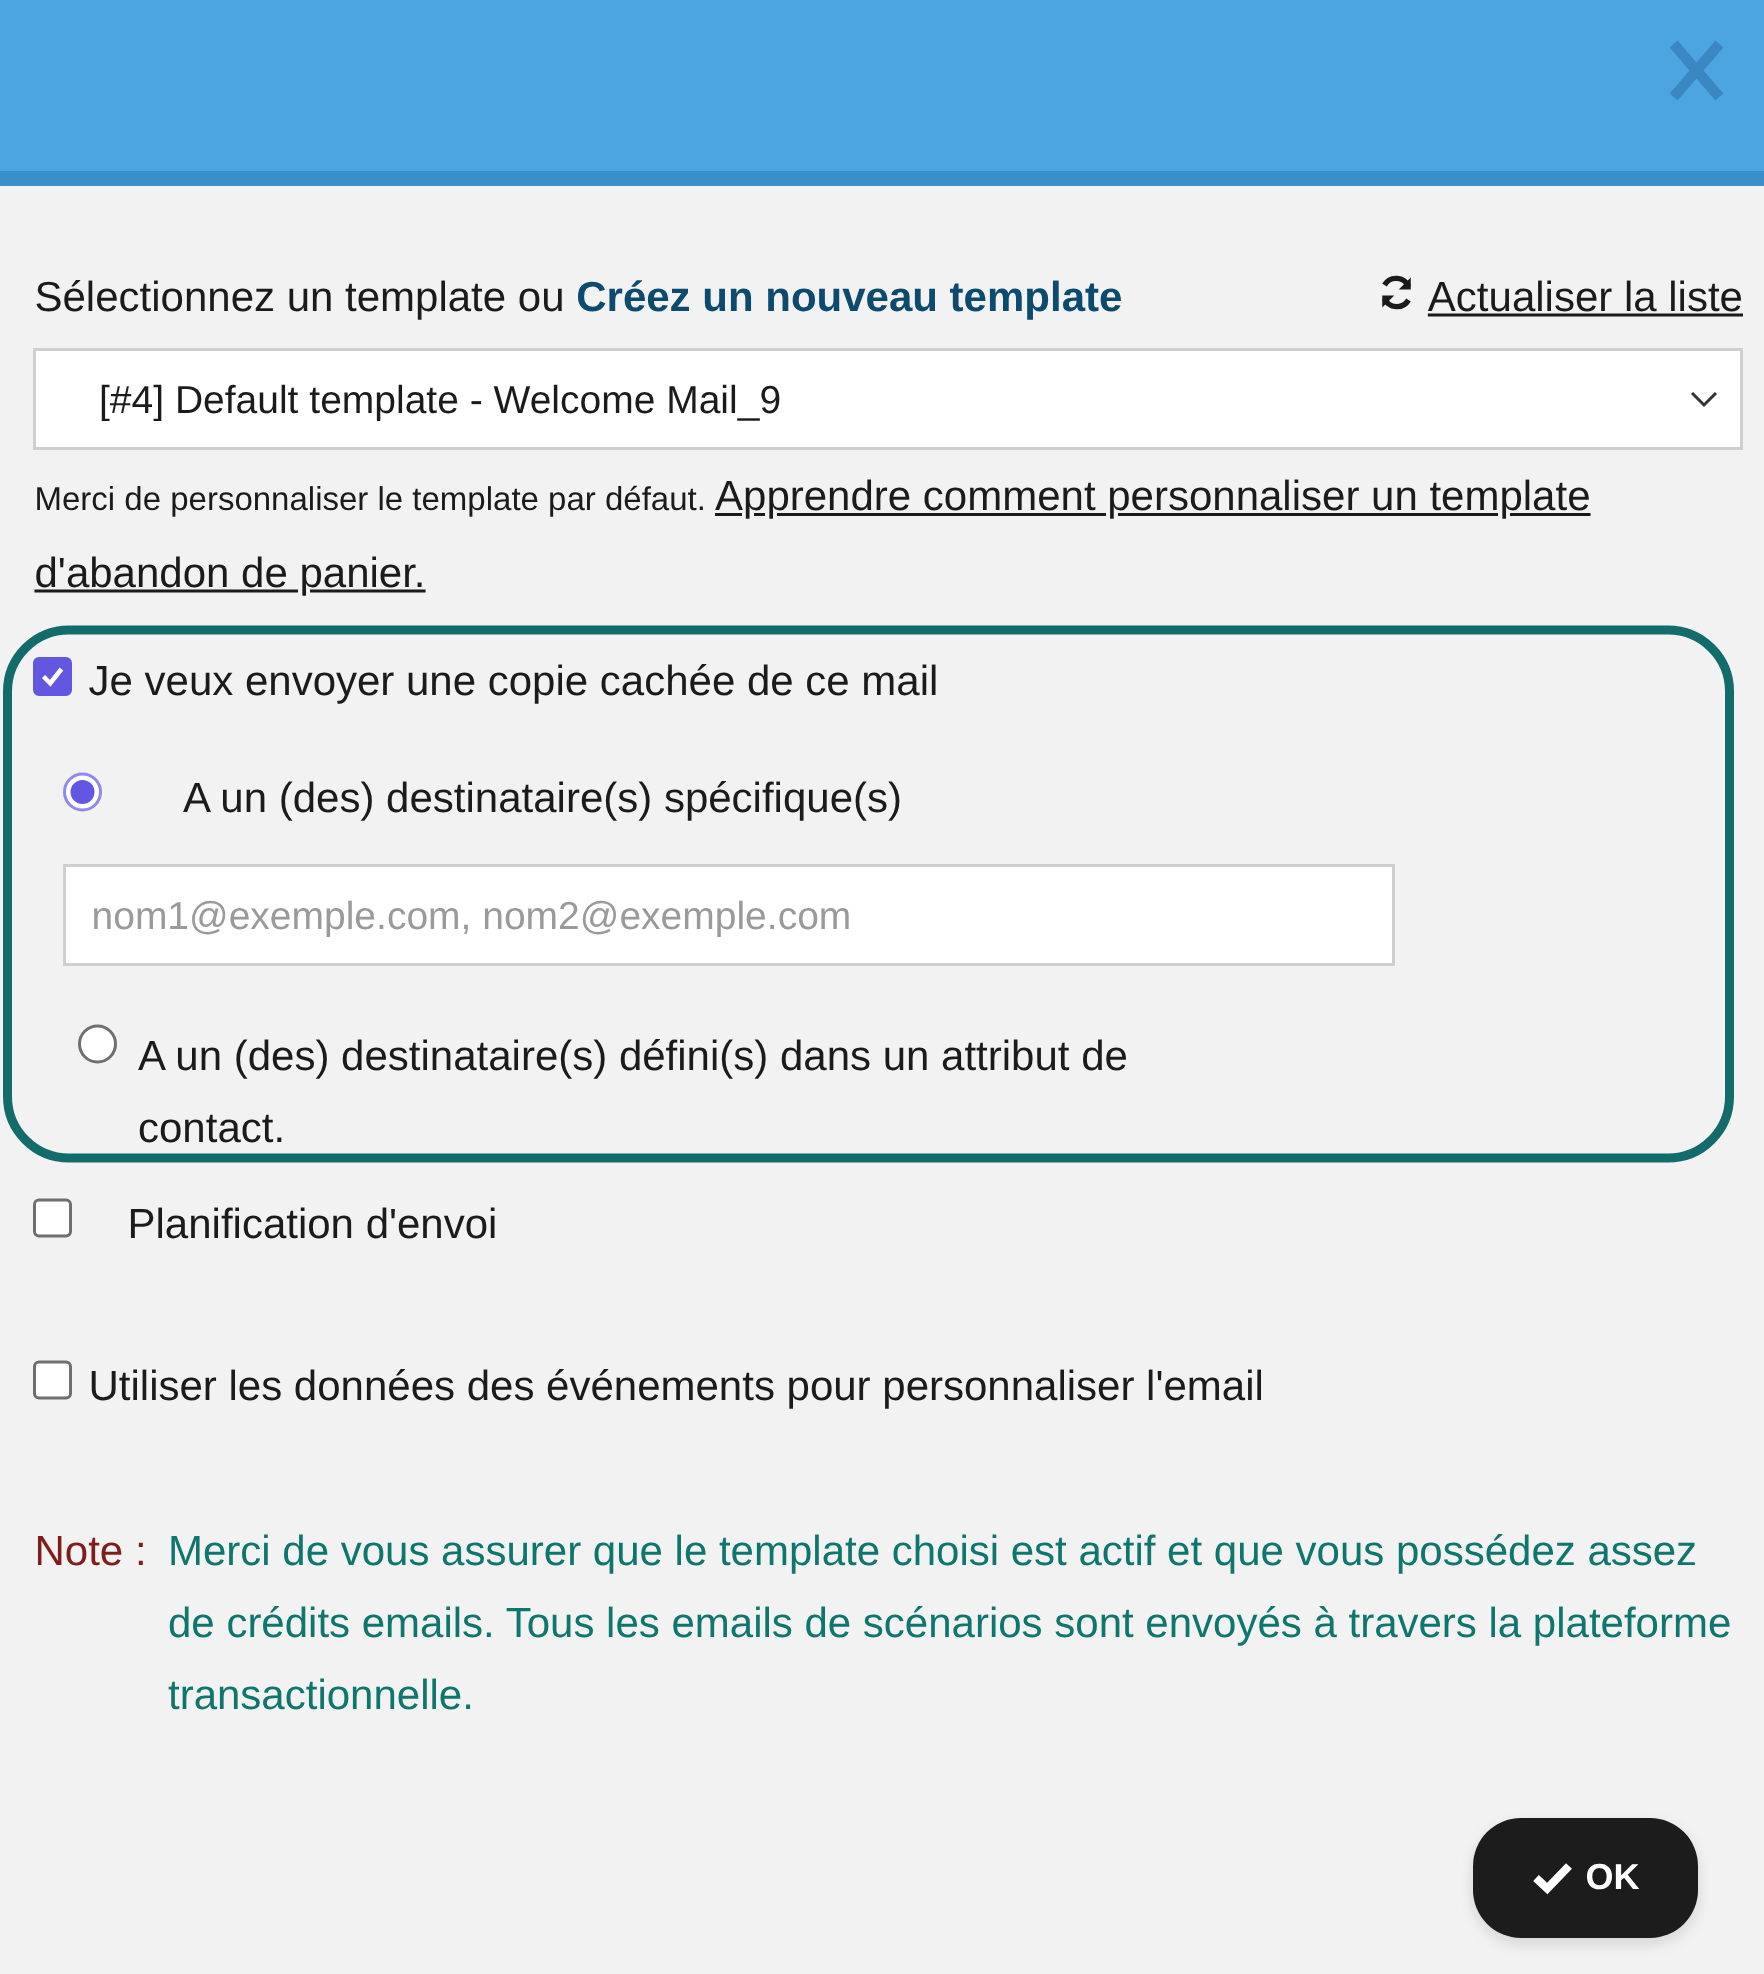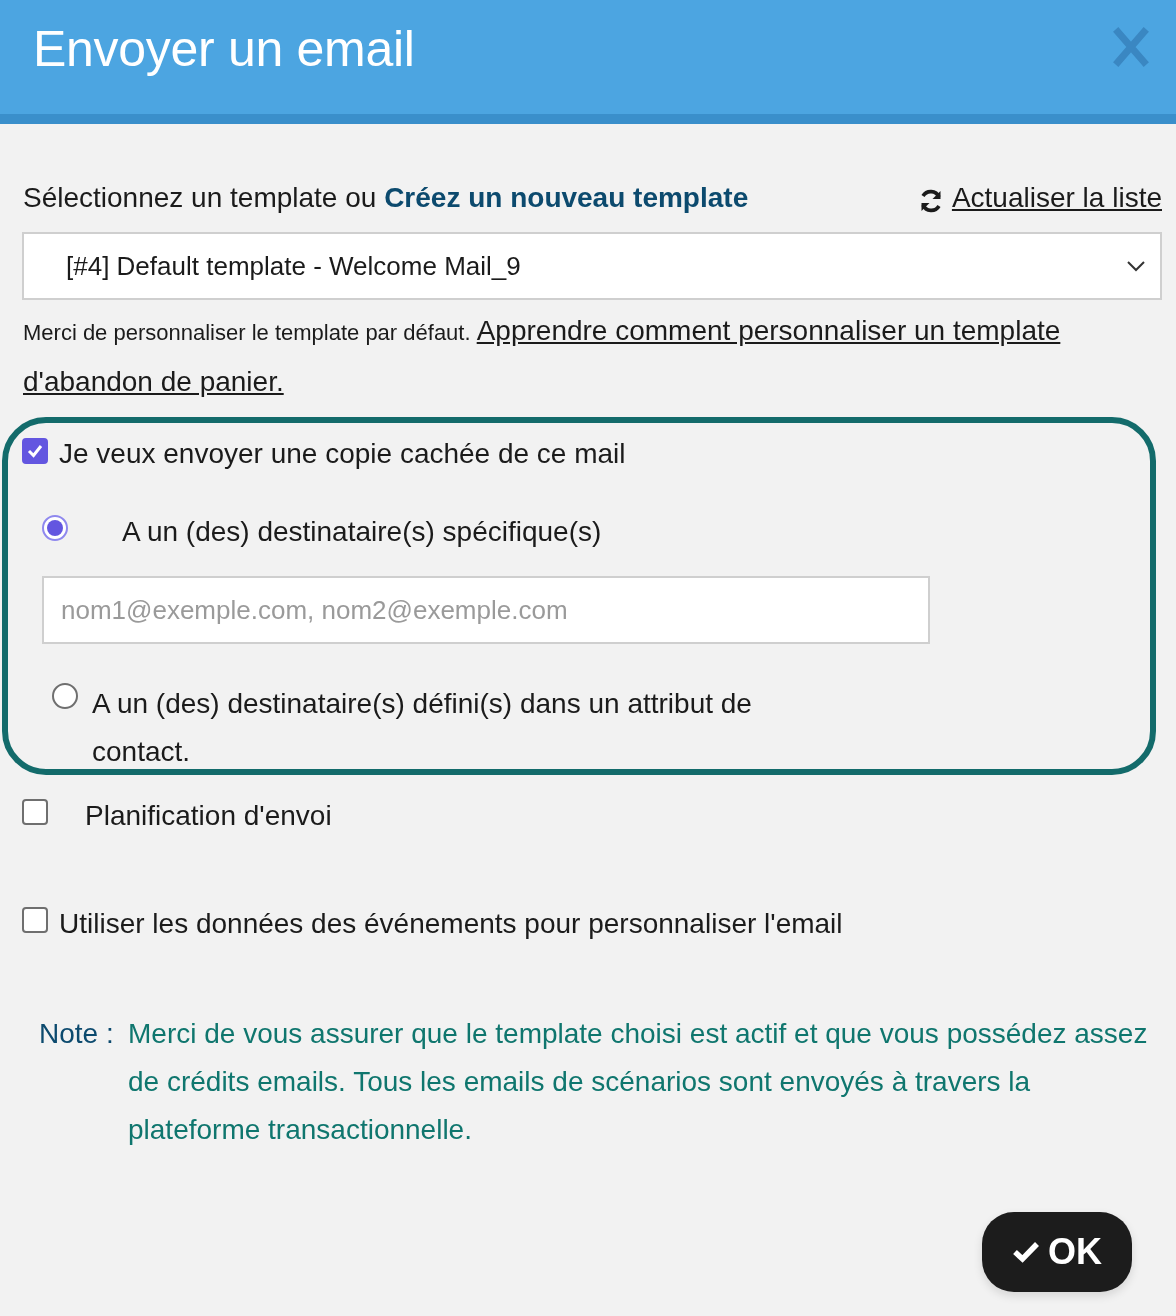--- a/index.html
+++ b/index.html
@@ -19,21 +19,21 @@
     position: absolute; left: 1110px; top: 24px; width: 42px; height: 46px;
     cursor: pointer;
   }
 
   .row-select-label {
     position: absolute; left: 23px; top: 182px; font-size: 28px; white-space: nowrap;
   }
   .row-select-label .link-create { color: #0c4a6e; font-weight: bold; cursor: pointer; text-decoration: none; }
   .refresh {
     position: absolute; right: 14px; top: 182px; font-size: 28px; white-space: nowrap;
-    display: flex; align-items: flex-end; gap: 8px; cursor: pointer;
+    display: flex; align-items: flex-start; gap: 8px; cursor: pointer;
   }
   .refresh .label { text-decoration: underline; color: #1b1b1b; }
 
   .select {
     position: absolute; left: 22px; top: 232px; width: 1140px; height: 68px;
     background: #fff; border: 2px solid #cfcfcf;
     display: flex; align-items: center; padding-left: 42px;
     font-size: 26px; cursor: pointer;
   }
   .select .chev { position: absolute; right: 14px; top: 22px; }
@@ -75,36 +75,35 @@
     font-family: "Liberation Sans", sans-serif; outline: none;
   }
   .email-input::placeholder { color: #9a9a9a; }
 
   .attr-label { position: absolute; left: 92px; top: 680px; font-size: 28px; line-height: 48px; }
 
   .note {
     position: absolute; left: 23px; top: 1010px; width: 1140px;
     display: flex; font-size: 28px; line-height: 48px;
   }
-  .note .note-label { color: #0c4a6e; white-space: nowrap; width: 89px; flex: none; margin-left: 16px; }
+  .note .note-label { color: #7f1d1d; white-space: nowrap; width: 89px; flex: none; }
   .note .note-text { color: #0f766e; }
 
   .ok-btn {
     position: absolute; left: 982px; top: 1212px; width: 150px; height: 80px;
     background: #1c1c1c; color: #fff; border-radius: 32px; border: none;
-    font-family: "Liberation Sans", sans-serif; font-weight: bold; font-size: 36px;
+    font-family: "Liberation Sans", sans-serif; font-weight: bold; font-size: 24px;
     display: flex; align-items: center; justify-content: center; gap: 8px;
     box-shadow: 0 4px 10px rgba(0,0,0,0.12); cursor: pointer;
   }
 </style>
 </head>
 <body>
 
 <div class="header">
-  <div class="title">Envoyer un email</div>
   <div class="close">
     <svg width="42" height="46" viewBox="0 0 42 46">
       <path d="M8 8 L34 38 M34 8 L8 38" stroke="#3a87c2" stroke-width="7" stroke-linecap="square" fill="none"></path>
     </svg>
   </div>
 </div>
 
 <div class="row-select-label">
   <span>Sélectionnez un template ou </span><a class="link-create">Créez un nouveau template</a>
 </div>

